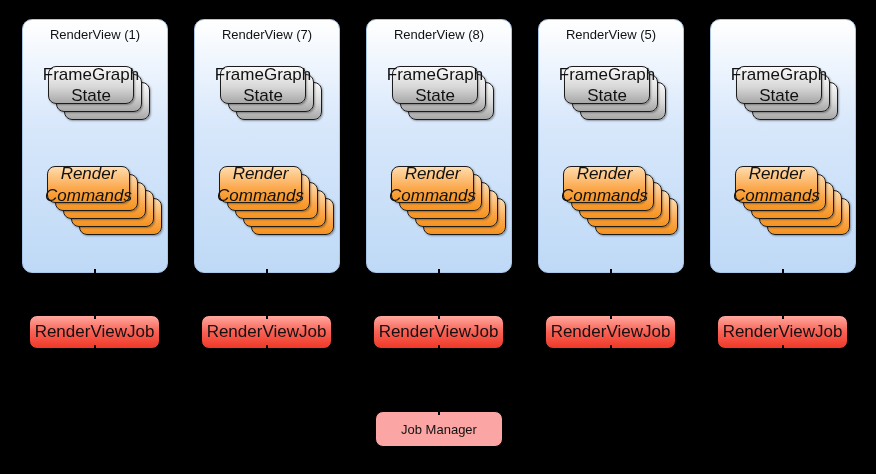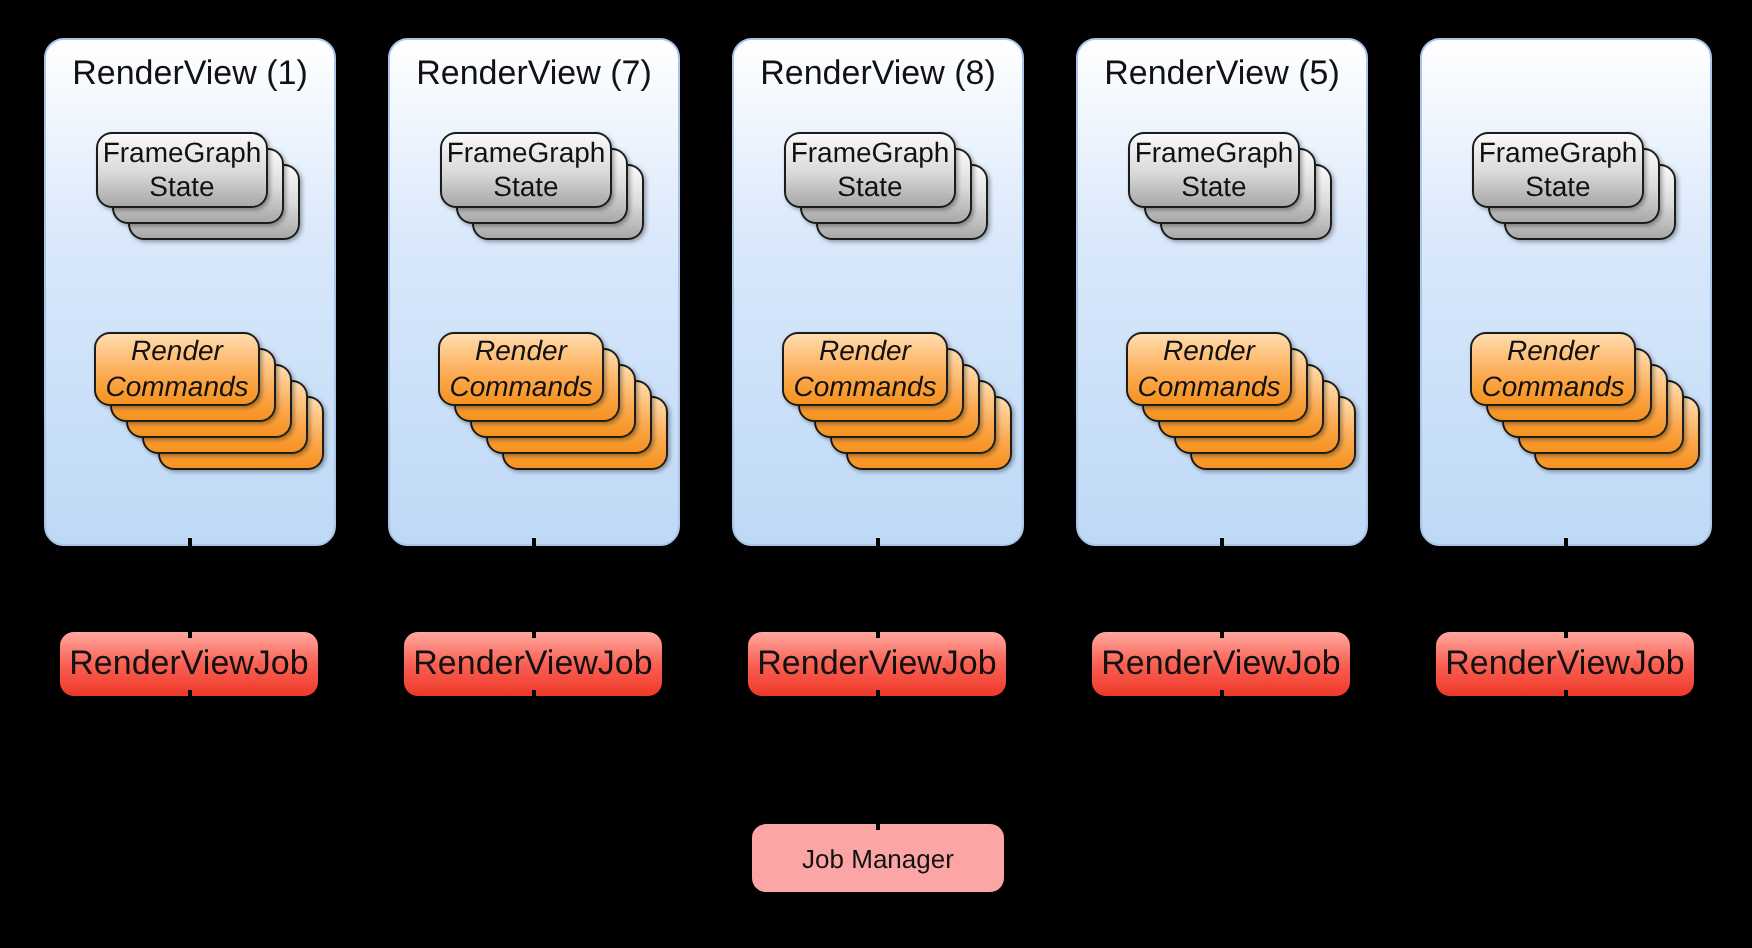--- a/index.html
+++ b/index.html
@@ -29,32 +29,32 @@
   }
   .panel{
     position:absolute;top:19px;width:146px;height:254px;
     border-radius:10px;
     border:1px solid var(--panel-border);
     background:linear-gradient(180deg,var(--panel-top) 0%,var(--panel-mid) 40%,var(--panel-bottom) 100%);
     box-sizing:border-box;
   }
   .panel-title{
     position:absolute;top:7px;left:0;right:0;
-    text-align:center;font-size:17px;color:var(--text);
+    text-align:center;font-size:13px;color:var(--text);
   }
   .stack{position:absolute;}
   .stack-state{left:25px;top:46px;width:102px;height:54px;}
   .stack-cmd{left:24px;top:146px;width:115px;height:69px;}
   .card{
     position:absolute;
     border:1.5px solid var(--card-border);
     border-radius:8px;
     box-sizing:border-box;
     display:flex;align-items:center;justify-content:center;
-    text-align:center;font-size:14px;line-height:1.25;
+    text-align:center;font-size:17px;line-height:1.25;
     box-shadow:1px 1px 2px rgba(0,0,0,0.35);
   }
   .card.gray{
     width:86px;height:38px;
     background:linear-gradient(180deg,var(--gray-top) 0%,var(--gray-mid) 55%,var(--gray-bottom) 100%);
   }
   .card.orange{
     width:83px;height:37px;
     background:linear-gradient(180deg,var(--orange-top) 0%,var(--orange-mid) 60%,var(--orange-bottom) 100%);
     font-style:italic;

